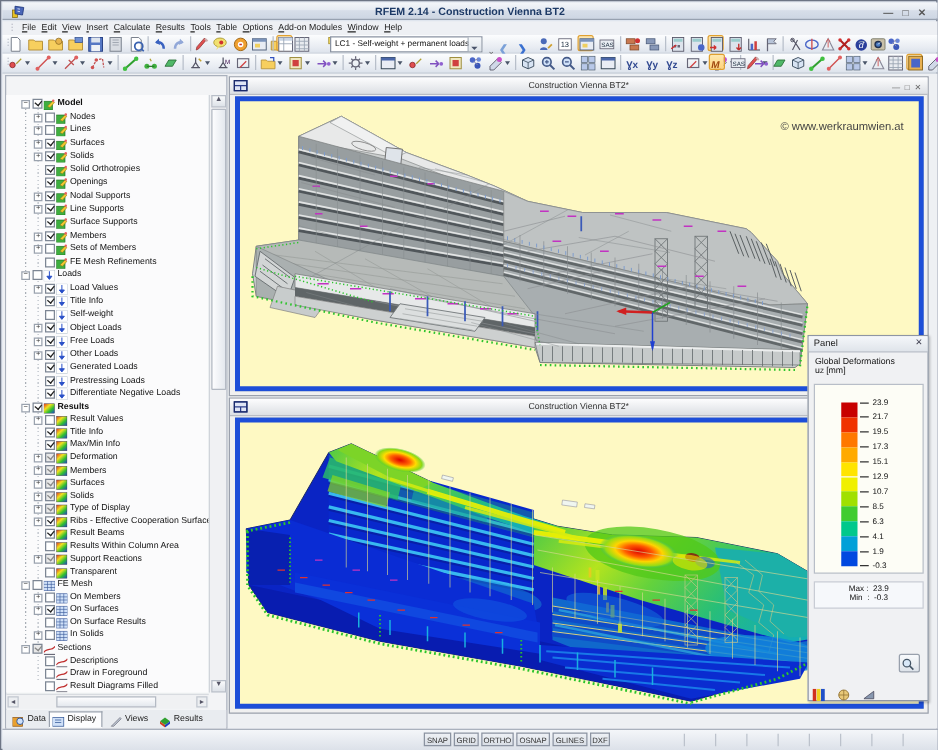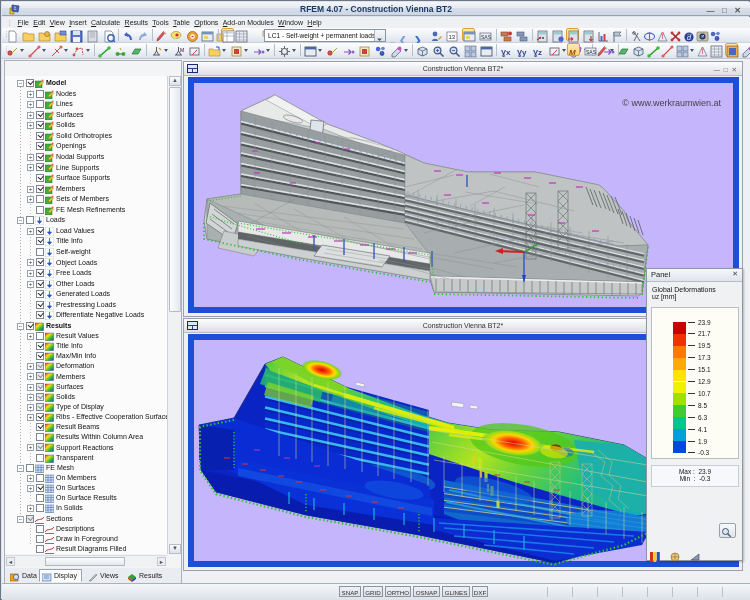--- a/index.html
+++ b/index.html
@@ -41,36 +41,36 @@
 
 #navhsb{position:absolute;left:0;top:494px;width:162px;height:12px;background:#f0f1f3;border-top:1px solid #d8dbe0}
 #navtabs{position:absolute;left:0;top:507px;width:176px;height:15px;background:#e9ecf0;font-size:7px;color:#222}
 .ntab{position:absolute;top:1px;height:13px;padding:2px 4px 0 14px;border:1px solid transparent}
 .ntab.act{background:#fdfdfe;border:1px solid #9aa2ae;border-bottom:1px solid #fdfdfe}
 
 .child{position:absolute;background:#f0f0f0;border:1px solid #9aa0ac}
 .ctitle{position:absolute;left:0;top:0;right:0;height:14px;background:linear-gradient(#fdfdfe,#e9ebee 60%,#dcdfe4);border-bottom:1px solid #b8bcc4;text-align:center;font-size:7px;color:#333;padding-top:3px}
 .cbtns{position:absolute;right:4px;top:4px;font-size:6.5px;color:#666;letter-spacing:1px}
 .cicon{position:absolute;left:3px;top:2px;width:11px;height:9px;background:#2c3e8c;border:1px solid #1a2a6a}
-.vp{position:absolute;background:#c4b5fd;border:6px solid #1d4ed8}
+.vp{position:absolute;background:#fef9c3;border:4px solid #1d4ed8}
 
 #panel{position:absolute;background:#f0f1f3;border:1px solid #8e96a4;box-shadow:1px 1px 2px rgba(0,0,0,.25)}
 #ptitle{height:13px;background:linear-gradient(#f5f7fa,#dfe4ea);border-bottom:1px solid #b8bec8;font-size:7.5px;color:#222;padding:1px 0 0 4px}
 
 #status{position:absolute;left:1px;top:582px;width:748px;height:17px;background:linear-gradient(#f4f6f9,#dce1e9);border-top:1px solid #aab1bd}
 .sbtn{position:absolute;top:2px;height:11px;border:1px solid #8b93a1;background:linear-gradient(#eef1f5,#d9dee6);font-size:6.2px;color:#333;padding:2px 0 0 0}
 </style></head><body>
 <div id="win">
     <div id="titlebar">
       <svg style="position:absolute;left:7px;top:2px" width="11" height="11" viewBox="0 0 11 11">
         <rect x="1" y="4" width="4" height="6" fill="#e8c020" stroke="#806810" stroke-width=".6"></rect>
         <path d="M3 1l7 1-1 6-6-1z" fill="#4a66b8" stroke="#223a80" stroke-width=".7"></path>
         <path d="M5 3l2 .3M5 5l2 .3" stroke="#cdd8f0" stroke-width=".8"></path>
       </svg>
-      <div id="titletext">RFEM 4.07 - Construction Vienna BT2</div>
+      <div id="titletext">RFEM 2.14 - Construction Vienna BT2</div>
       <div class="winbtns" style="top:4px">—&nbsp;&nbsp;□&nbsp;&nbsp;✕</div>
     </div>
     <div id="menubar"><span style="color:#99a;margin-left:2px">⋮</span><span><u>F</u>ile</span><span><u>E</u>dit</span><span><u>V</u>iew</span><span><u>I</u>nsert</span><span><u>C</u>alculate</span><span><u>R</u>esults</span><span><u>T</u>ools</span><span><u>T</u>able</span><span><u>O</u>ptions</span><span><u>A</u>dd-on Modules</span><span><u>W</u>indow</span><span><u>H</u>elp</span></div>
     <div id="tb1" class="toolbar">
       <div style="position:absolute;left:1px;top:2px;font-size:7px;color:#9aa2b0">⋮</div>
       <div class="ico" style="left:4px;top:1px;"><svg width="13" height="13" viewBox="0 0 13 13">
           <path d="M3 1h5l2 2v9H3z" fill="#fff" stroke="#7a818d" stroke-width=".8"></path>
         </svg></div>
       <div class="ico" style="left:20px;top:1px;"><svg width="13" height="13" viewBox="0 0 13 13">
           <path d="M1 3h4l1 1h6v7H1z" fill="#f7cf5e" stroke="#b8923a" stroke-width=".8"></path>

